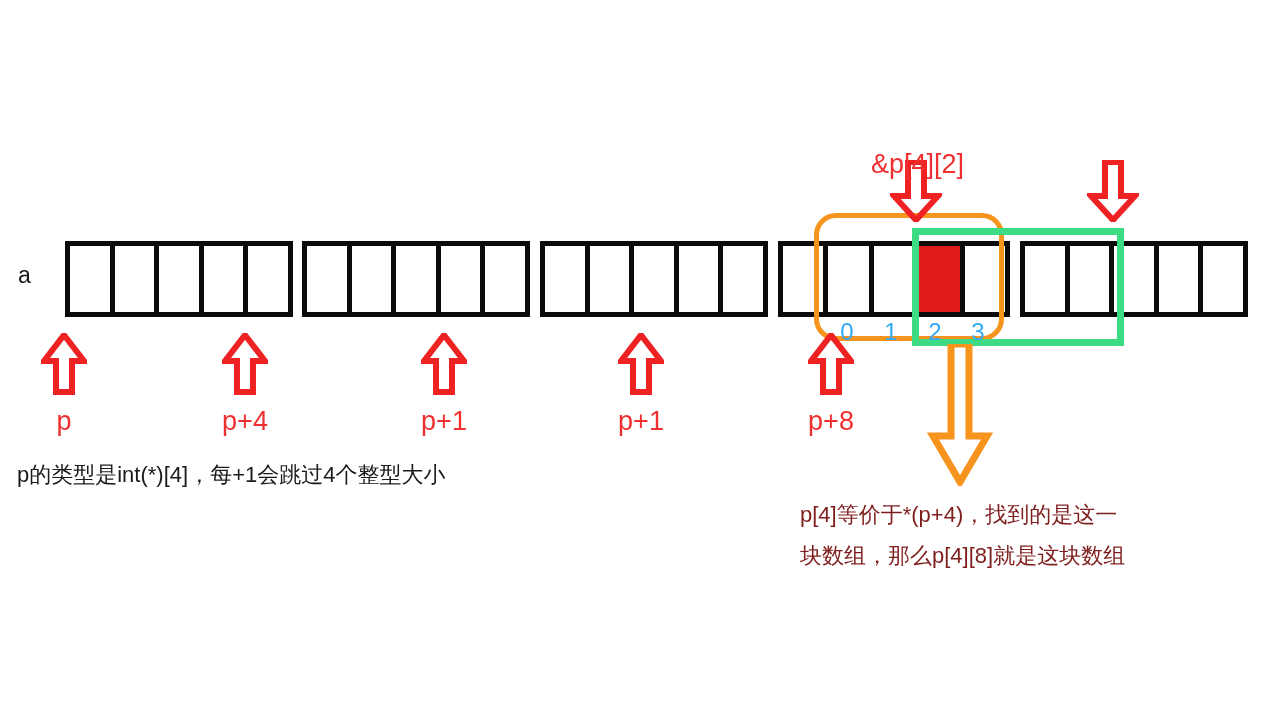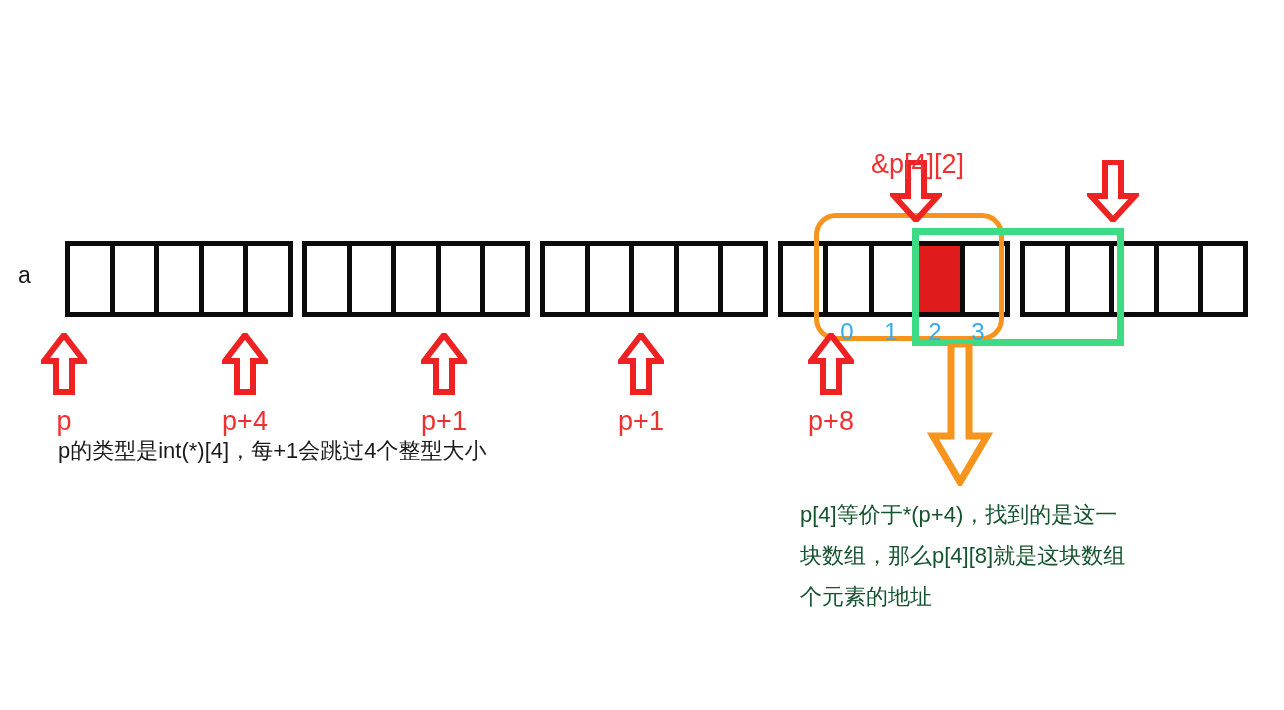--- a/index.html
+++ b/index.html
@@ -89,33 +89,32 @@
     text-align: center;
   }
 
   
   .orange-arrow { width: 66px; height: 142px; }
   .orange-arrow svg { display: block; width: 100%; height: 100%; }
 
   
   .caption-left {
     left: 17px;
-    top: 436px;
+    top: 460px;
     font-size: 22px;
     color: #1a1a1a;
     white-space: nowrap;
-    margin-left: 41px;
   }
   .caption-right {
     left: 800px;
     top: 494px;
     width: 420px;
     font-size: 22px;
     line-height: 41px;
-    color: #14532d;
+    color: #7f1d1d;
   }
   .caption-right div { white-space: nowrap; }
 </style>
 </head>
 <body>
 
 <div id="stage">
 
   <div class="abs array-label">a</div>
 
@@ -217,16 +216,15 @@
     <svg viewBox="0 0 66 142" preserveAspectRatio="none">
       <path d="M24 0 L42 0 L42 92 L60 92 L33 138 L6 92 L24 92 Z" fill="none" stroke="#f7941e" stroke-width="7" stroke-linejoin="miter"></path>
     </svg>
   </div>
 
   <div class="abs caption-left">p的类型是int(*)[4]，每+1会跳过4个整型大小</div>
 
   <div class="abs caption-right">
     <div>p[4]等价于*(p+4)，找到的是这一</div>
     <div>块数组，那么p[4][8]就是这块数组</div>
-    <div>个元素的地址</div>
   </div>
 
 </div>
 
 </body></html>

